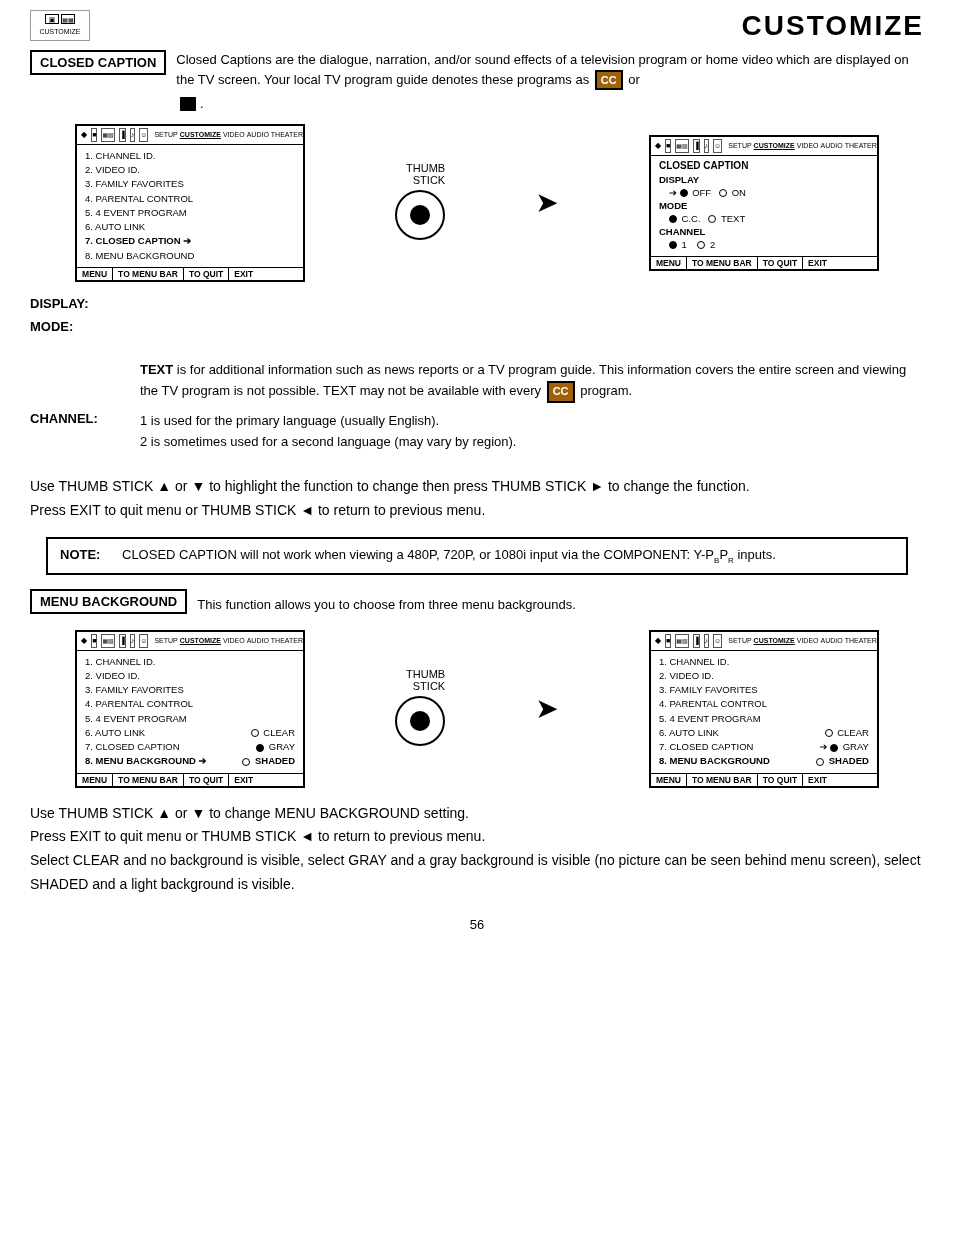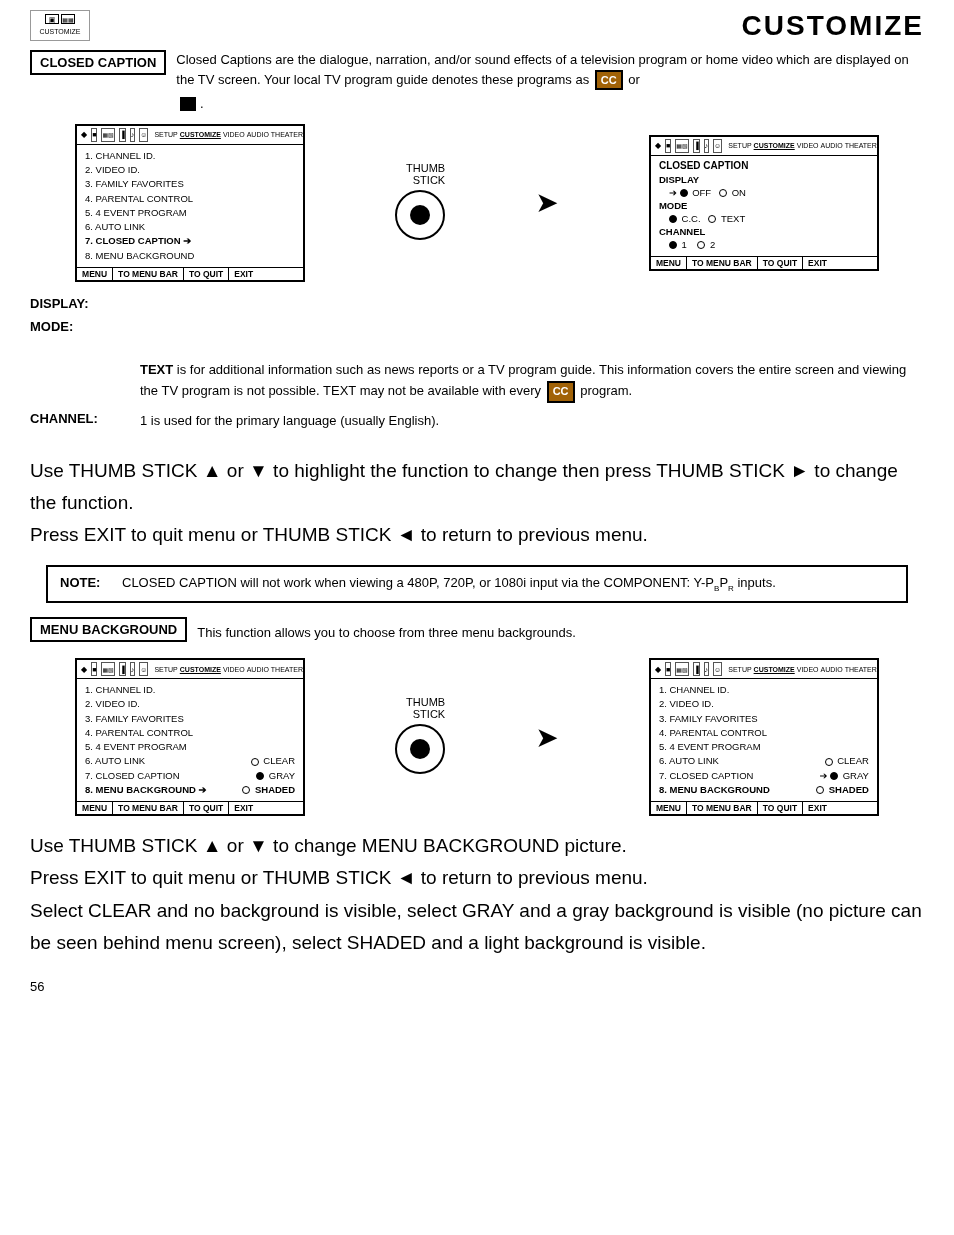--- a/index.html
+++ b/index.html
@@ -220,21 +220,21 @@
     
     .bottom-section-label {
       display: flex;
       align-items: center;
       margin-bottom: 8px;
       margin-top: 10px;
     }
 
     
     .usage-text {
-      font-size: 19px;
+      font-size: 14px;
       line-height: 1.7;
       margin-bottom: 6px;
     }
 
     sub {
       font-size: 8px;
     }
 
     .radio-dot {
       display: inline-block;
@@ -243,20 +243,21 @@
       border-radius: 50%;
       border: 1px solid #000;
       vertical-align: middle;
       margin-right: 2px;
     }
     .radio-dot.filled {
       background: #000;
     }
 
     .page-num {
+      text-align: center;
       font-size: 13px;
       margin-top: 20px;
     }
 
     .small-sq {
       display: inline-block;
       width: 16px;
       height: 14px;
       background: #000;
       vertical-align: middle;
@@ -400,20 +401,21 @@
     <span>program.</span>
   </div>
 </div>
 
 
 <div class="info-section">
   <div class="info-label">CHANNEL:</div>
   <div class="info-content">
     <span>1 is used for the primary language (usually English).</span>
     <br>
+    <span>2 is sometimes used for a second language (may vary by region).</span>
   </div>
 </div>
 
 <br>
 
 
 <div class="usage-text">
   <span>Use THUMB STICK ▲ or ▼ to highlight the function to change then press THUMB STICK ► to change the function.</span><br>
   <span>Press EXIT to quit menu or THUMB STICK ◄ to return to previous menu.</span>
 </div>
@@ -525,21 +527,21 @@
       <span>MENU</span>
       <span>TO MENU BAR</span>
       <span>TO QUIT</span>
       <span>EXIT</span>
     </div>
   </div>
 </div>
 
 
 <div class="usage-text">
-  <span>Use THUMB STICK ▲ or ▼ to change MENU BACKGROUND picture.</span><br>
+  <span>Use THUMB STICK ▲ or ▼ to change MENU BACKGROUND setting.</span><br>
   <span>Press EXIT to quit menu or THUMB STICK ◄ to return to previous menu.</span><br>
   <span>Select CLEAR and no background is visible, select GRAY and a gray background is visible (no picture can be seen behind menu screen), select SHADED and a light background is visible.</span>
 </div>
 
 
 <div class="page-num">56</div>
 
 
 
 

